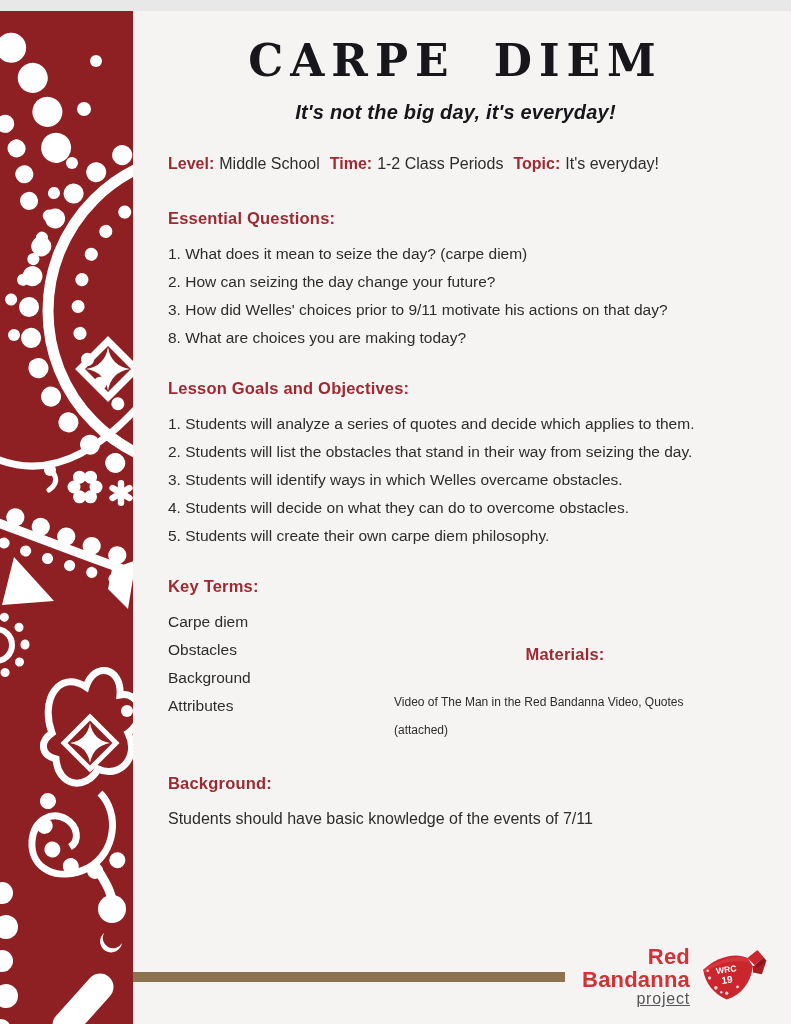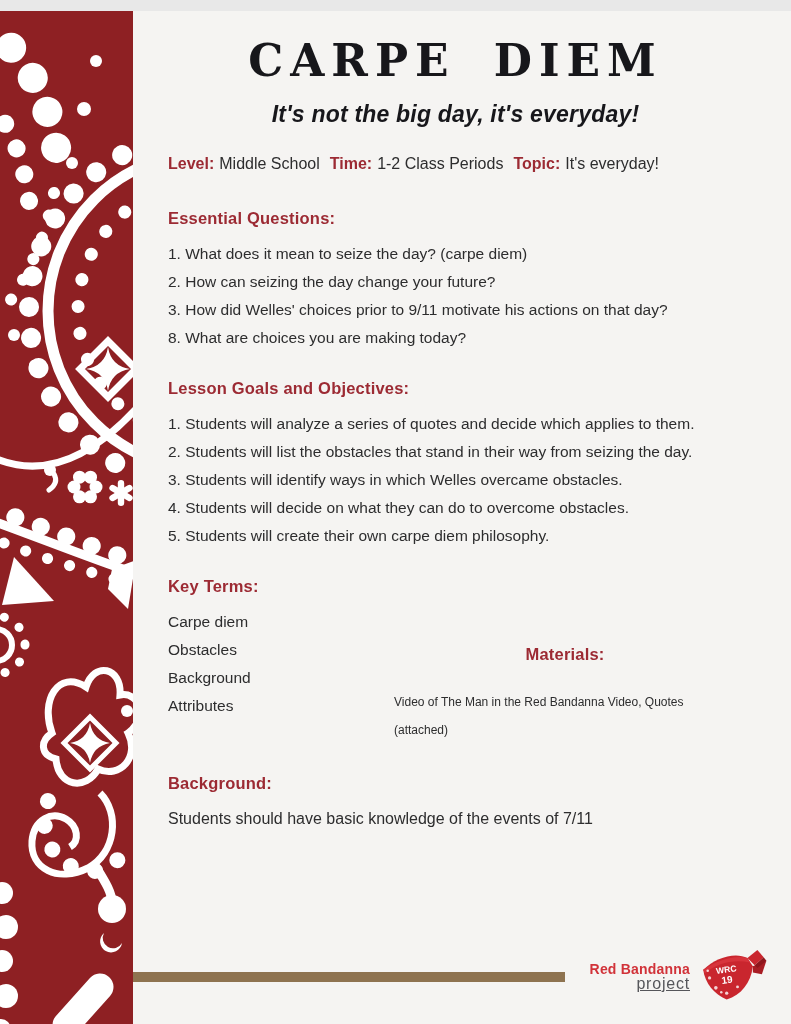--- a/index.html
+++ b/index.html
@@ -13,21 +13,21 @@
   .content { position:absolute; left:168px; top:0; width:575px; height:1024px; }
 
   .title {
     position:absolute; top:24px; left:0; width:100%; text-align:center;
     font-family:"DejaVu Serif","Liberation Serif",serif;
     font-weight:bold; font-size:44px; letter-spacing:7px; word-spacing:16px;
     color:#17171B;
   }
   .subtitle {
     position:absolute; top:90px; left:0; width:100%; text-align:center;
-    font-weight:bold; font-style:italic; font-size:23px; color:#17171B;
+    font-weight:bold; font-style:italic; font-size:20px; color:#17171B;
     letter-spacing:0.2px;
   }
   .meta { position:absolute; top:144px; left:0; font-size:16px; }
   .meta .lbl { font-weight:bold; color:#9C2A33; margin-right:5px; }
   .meta .val { margin-right:10px; color:#2D2D2E; }
 
   h2.sec {
     font-size:16.5px; font-weight:bold; color:#9C2A33; margin-bottom:12px;
     letter-spacing:0.2px;
   }
@@ -47,21 +47,21 @@
 
   .divider {
     position:absolute; left:133px; top:961px; width:432px; height:10px;
     background:#8E7350;
   }
   .logo {
     position:absolute; left:558px; top:936px; width:218px; height:60px;
     display:flex; align-items:center;
   }
   .logo-text { width:138px; text-align:right; line-height:1.02; padding-right:6px; }
-  .logo-l1 { color:#D13239; font-size:14px; font-weight:600; letter-spacing:0.2px; }
+  .logo-l1 { color:#D13239; font-size:22px; font-weight:600; letter-spacing:0.2px; }
   .logo-l2 { color:#55565A; font-size:16px; letter-spacing:0.8px;text-decoration:underline; }
   .logo-icon { width:74px; height:58px; display:block; }
 </style>
 </head>
 <body>
 
 <div class="page">
 
   <svg class="strip" viewBox="0 0 133 1024" preserveAspectRatio="none" aria-hidden="true">
     <rect x="0" y="0" width="133" height="1024" fill="#8E2023"></rect>

